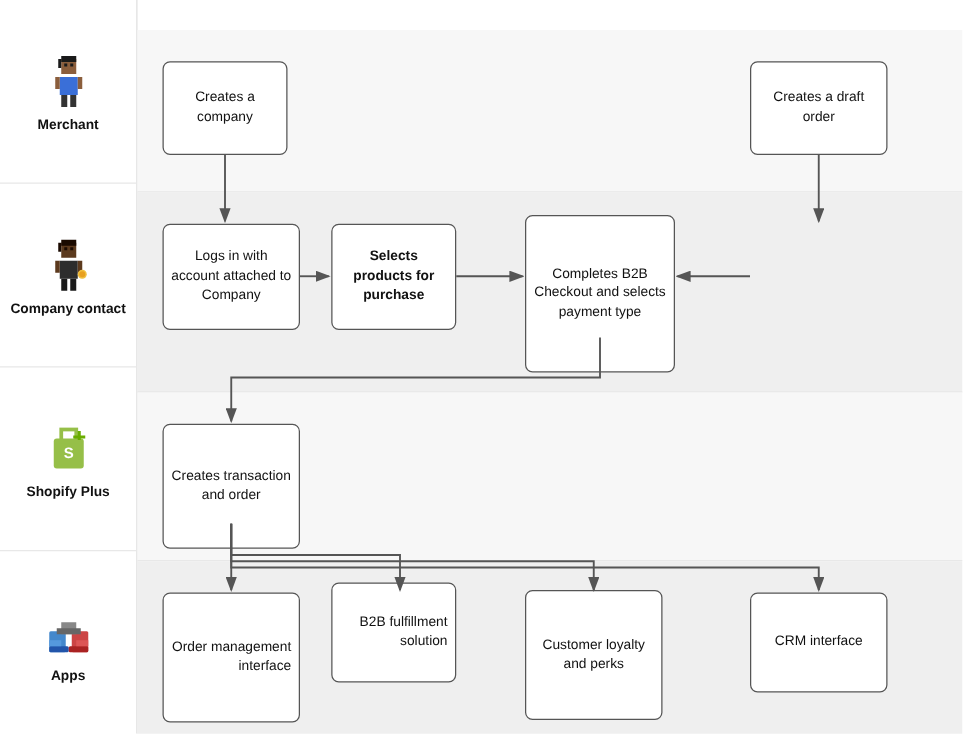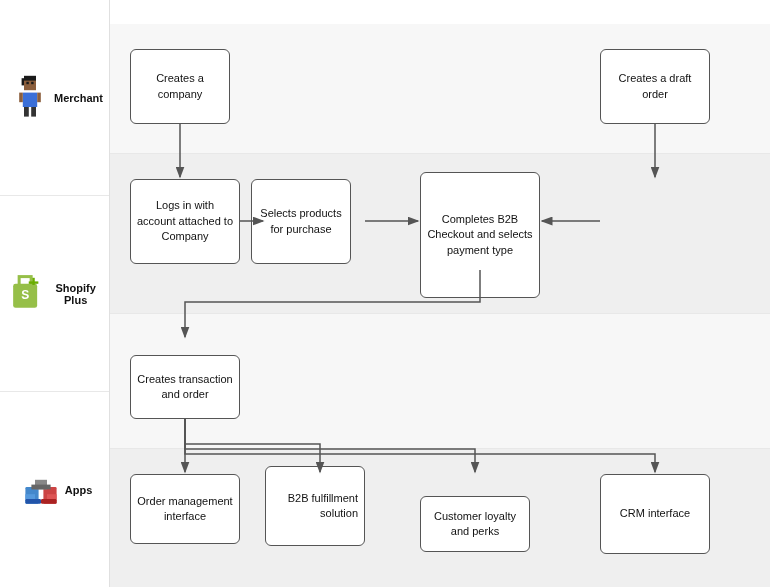--- a/index.html
+++ b/index.html
@@ -23,21 +23,21 @@
     .actors-sidebar {
       width: 110px;
       height: 100%;
       display: flex;
       flex-direction: column;
       border-right: 1px solid #e0e0e0;
     }
 
     .actor-cell {
       display: flex;
-      flex-direction: row;
+      flex-direction: column;
       align-items: center;
       justify-content: center;
       flex: 1;
       border-bottom: 1px solid #e8e8e8;
       padding: 8px 4px;
     }
     .actor-cell:last-child { border-bottom: none; }
 
     .actor-icon {
       width: 48px;
@@ -121,20 +121,45 @@
 
         <rect x="11" y="30" width="4" height="8" fill="#333"></rect>
         <rect x="17" y="30" width="4" height="8" fill="#333"></rect>
 
         <rect x="7" y="18" width="3" height="8" fill="#8B5E3C"></rect>
         <rect x="22" y="18" width="3" height="8" fill="#8B5E3C"></rect>
       </svg>
       <span class="actor-label">Merchant</span>
     </div>
 
+    <div class="actor-cell">
+
+      <svg class="actor-icon" viewBox="0 0 32 40" style="image-rendering:pixelated;">
+
+        <rect x="10" y="18" width="12" height="12" fill="#2d2d2d"></rect>
+
+        <rect x="11" y="6" width="10" height="10" fill="#5c3a1e"></rect>
+
+        <rect x="11" y="4" width="10" height="4" fill="#1a0a00"></rect>
+        <rect x="9" y="6" width="2" height="6" fill="#1a0a00"></rect>
+
+        <rect x="13" y="9" width="2" height="2" fill="#1a0a00"></rect>
+        <rect x="17" y="9" width="2" height="2" fill="#1a0a00"></rect>
+
+        <rect x="11" y="30" width="4" height="8" fill="#1a1a1a"></rect>
+        <rect x="17" y="30" width="4" height="8" fill="#1a1a1a"></rect>
+
+        <rect x="7" y="18" width="3" height="8" fill="#5c3a1e"></rect>
+        <rect x="22" y="18" width="3" height="8" fill="#5c3a1e"></rect>
+
+        <circle cx="25" cy="27" r="3" fill="#f0c040"></circle>
+        <circle cx="25" cy="27" r="2" fill="#e8a020"></circle>
+      </svg>
+      <span class="actor-label">Company contact</span>
+    </div>
 
     <div class="actor-cell">
 
       <svg class="actor-icon" viewBox="0 0 32 40" style="image-rendering:pixelated;">
 
         <rect x="6" y="14" width="20" height="20" rx="2" fill="#96BF48"></rect>
 
         <rect x="11" y="8" width="10" height="8" fill="none" stroke="#96BF48" stroke-width="2.5"></rect>
 
         <text x="16" y="27" text-anchor="middle" fill="white" font-size="10" font-weight="bold" font-family="Arial">S</text>
@@ -177,42 +202,42 @@
     </div>
 
     <div class="flow-box" style="left:490px; top:25px; width:110px; height:75px;">
       <span>Creates a draft order</span>
     </div>
 
     <div class="flow-box" style="left:20px; top:155px; width:110px; height:85px;">
       <span>Logs in with account attached to Company</span>
     </div>
 
-    <div class="flow-box" style="left:141px; top:155px; width:100px; height:85px;">
+    <div class="flow-box" style="left:155px; top:155px; width:100px; height:85px;font-weight:bold;">
       <span>Selects products for purchase</span>
     </div>
 
     <div class="flow-box" style="left:310px; top:148px; width:120px; height:126px;">
       <span>Completes B2B Checkout and selects payment type</span>
     </div>
 
 
-    <div class="flow-box" style="left:20px; top:331px; width:110px; height:64px;">
+    <div class="flow-box" style="left:20px; top:315px; width:110px; height:100px;">
       <span>Creates transaction and order</span>
     </div>
 
-    <div class="flow-box" style="left:20px; top:450px; width:110px; height:70px;">
+    <div class="flow-box" style="left:20px; top:450px; width:110px; height:104px;text-align:right;">
       <span>Order management interface</span>
     </div>
 
     <div class="flow-box" style="left:155px; top:442px; width:100px; height:80px;text-align:right;">
       <span>B2B fulfillment solution</span>
     </div>
 
-    <div class="flow-box" style="left:310px; top:472px; width:110px; height:56px;justify-content:flex-end;">
+    <div class="flow-box" style="left:310px; top:448px; width:110px; height:104px;justify-content:flex-end;">
       <span>Customer loyalty and perks</span>
     </div>
 
     <div class="flow-box" style="left:490px; top:450px; width:110px; height:80px;">
       <span>CRM interface</span>
     </div>
 
     <svg class="arrows-svg" xmlns="http://www.w3.org/2000/svg">
       <defs>
         <marker id="arrowhead" markerWidth="8" markerHeight="6" refX="7" refY="3" orient="auto">

